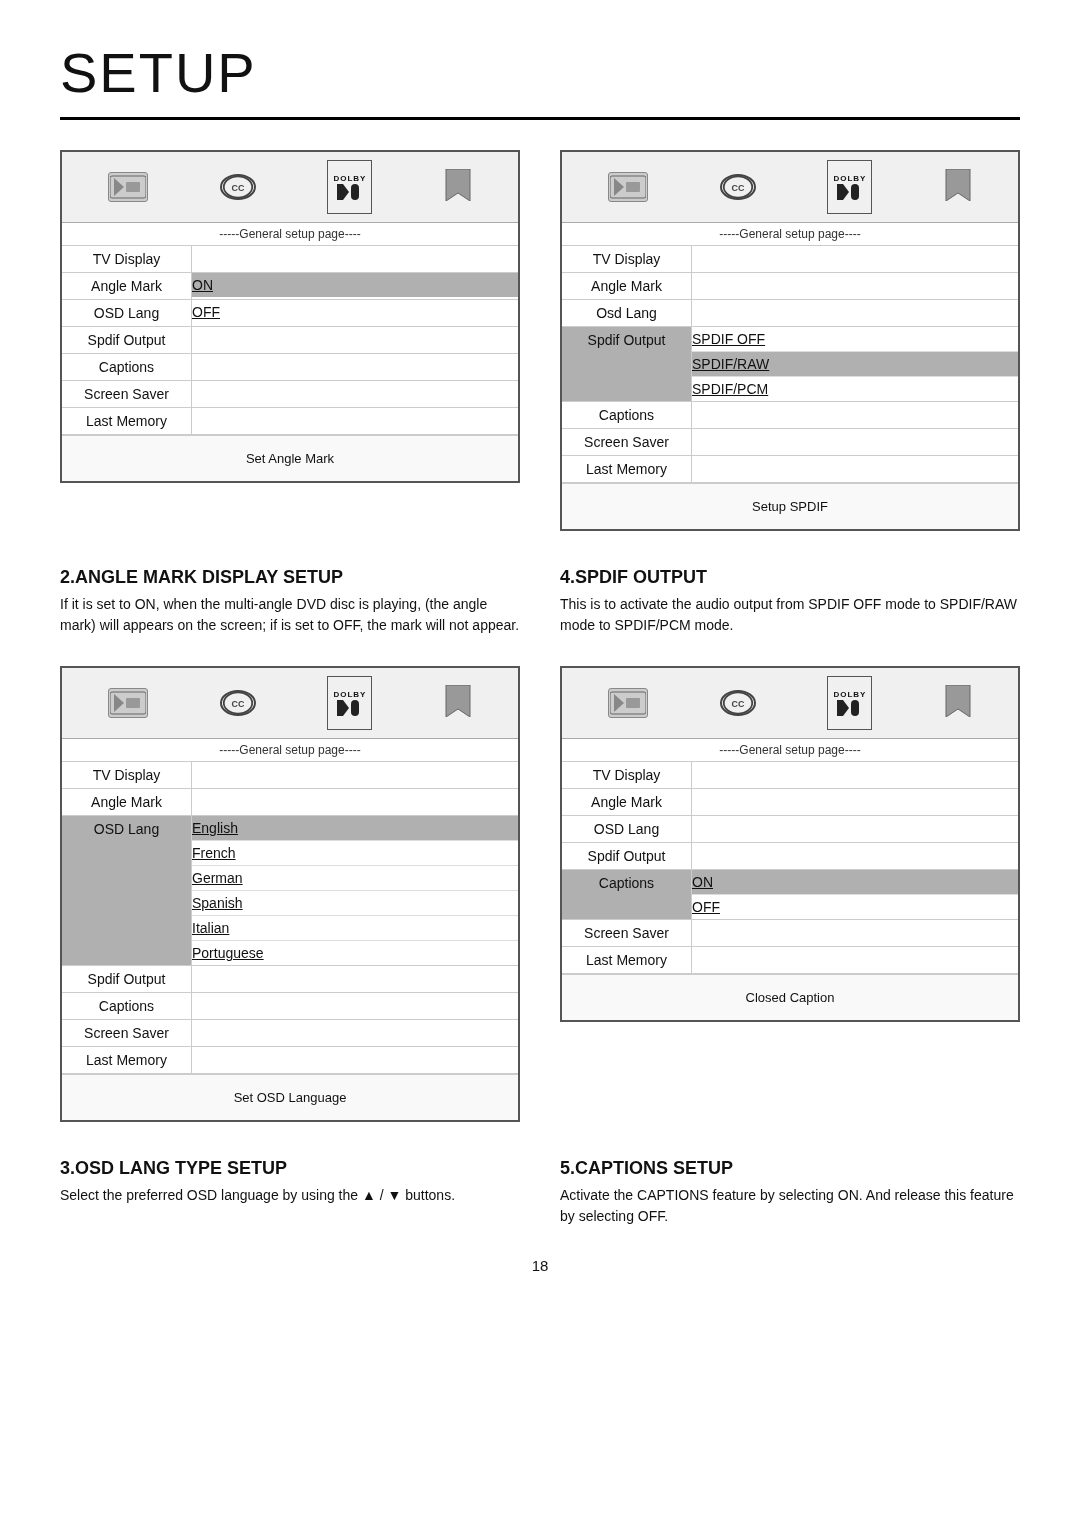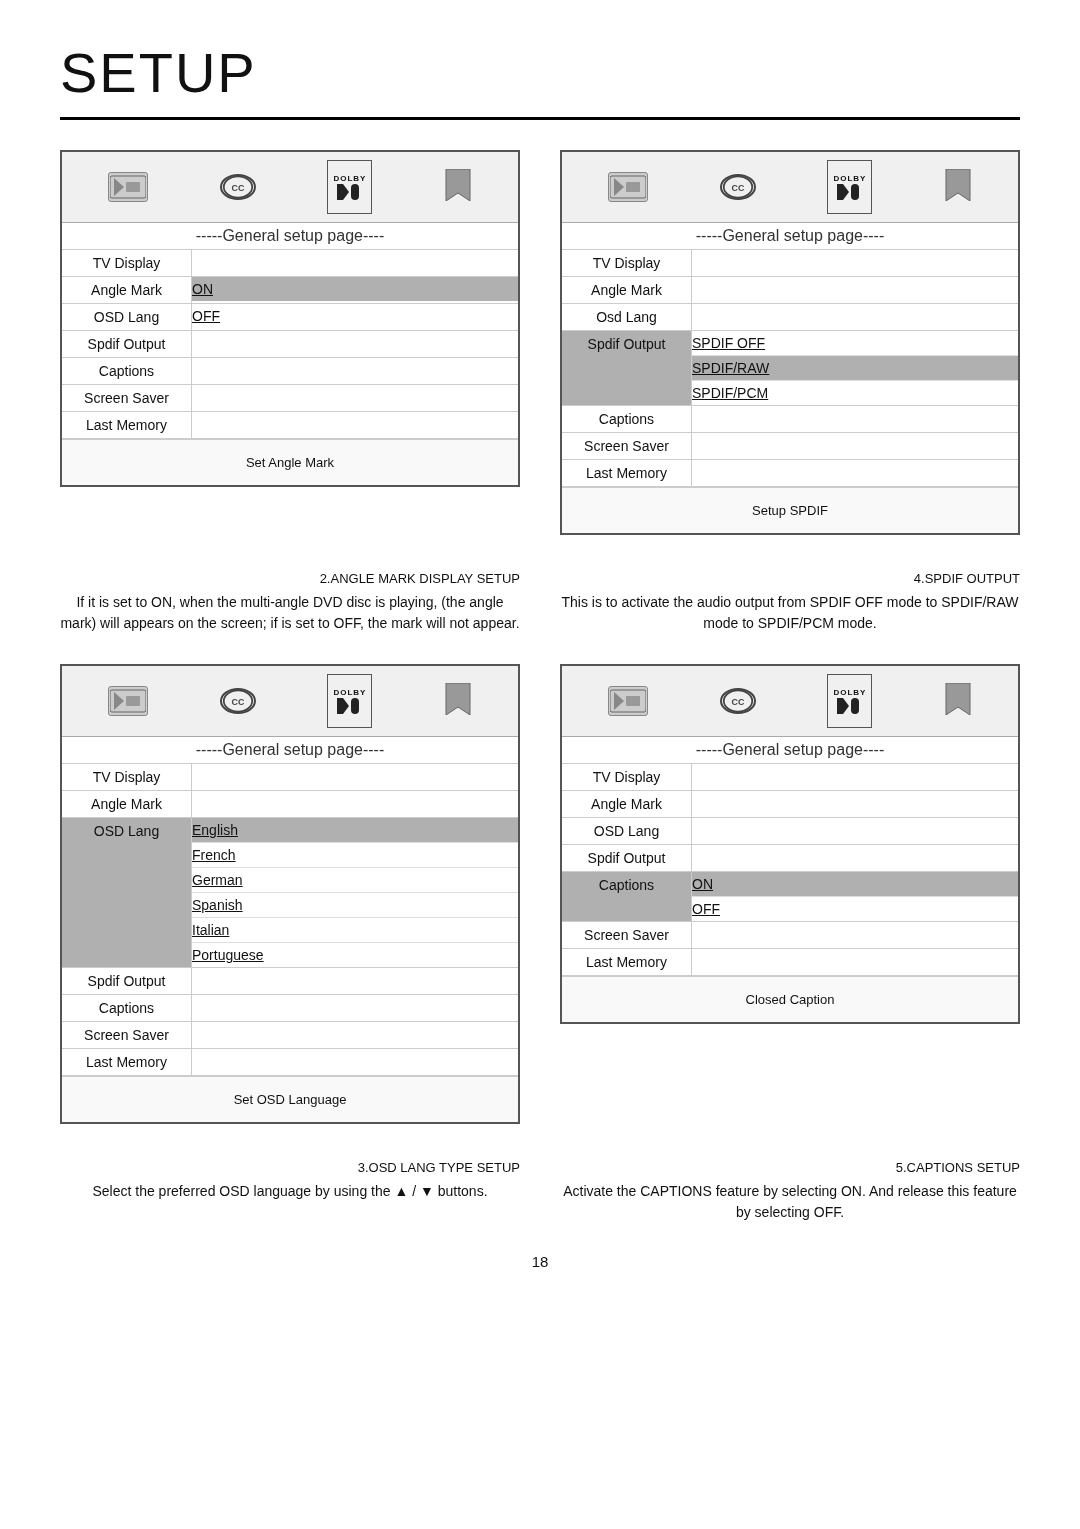--- a/index.html
+++ b/index.html
@@ -58,21 +58,21 @@
       font-size: 10px; font-weight: bold;
     }
     .icon-dolby-box {
       border: 1px solid #555;
       padding: 13px 5px;
       font-size: 9px;
       display: flex; flex-direction: column; align-items: center;
     }
     .setup-page-label {
       text-align: center;
-      font-size: 16px;
+      font-size: 12px;
       padding: 4px 12px;
       border-bottom: 1px solid #ccc;
       color: #333;
     }
     .menu-row {
       display: flex;
       align-items: stretch;
       border-bottom: 1px solid #ccc;
     }
     .menu-row:last-child {
@@ -104,29 +104,27 @@
       background: #b0b0b0;
     }
     .diagram-caption {
       text-align: center;
       font-size: 13px;
       padding: 15px;
       background: #f9f9f9;
       border-top: 1px solid #ccc;
     }
     .section-header {
-      font-size: 13px;
-      font-weight: normal;
+      font-size: 18px;
+      font-weight: bold;
       margin-bottom: 6px;
-      text-align: right;
     }
     .section-body {
       font-size: 14px;
       line-height: 1.5;
-      text-align: center;
     }
     .bottom-sections {
       display: grid;
       grid-template-columns: 1fr 1fr;
       gap: 30px 40px;
       margin-top: 30px;
     }
     .text-section {
       padding-top: 6px;
     }

